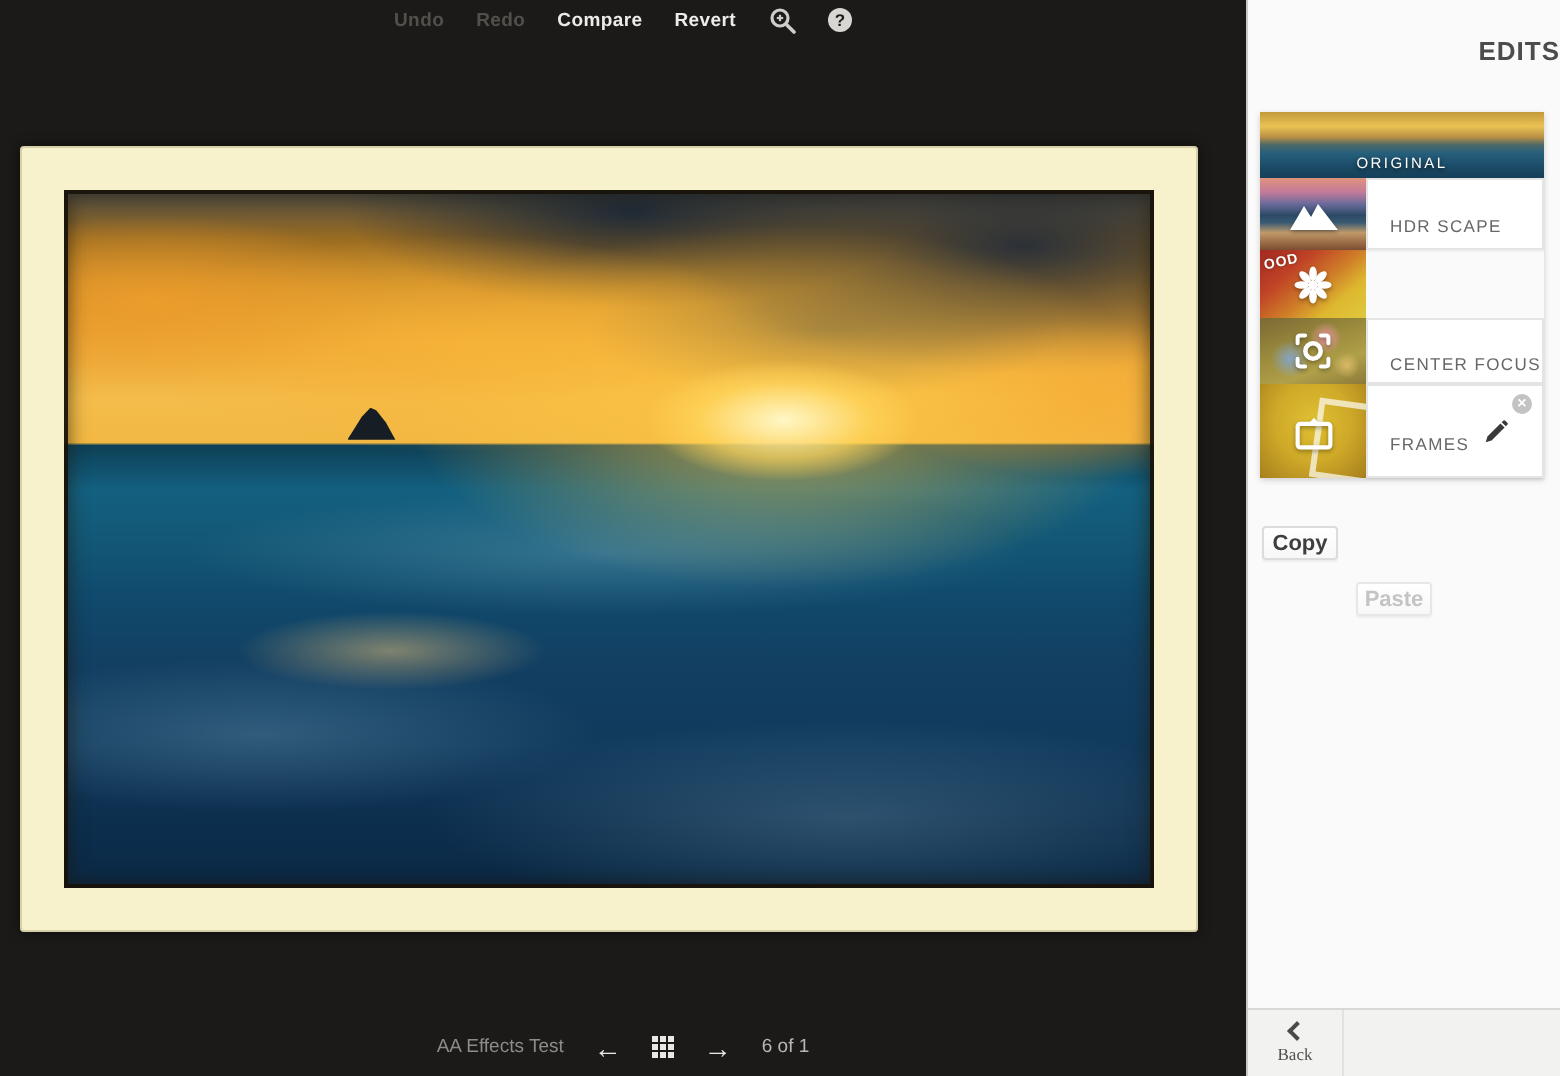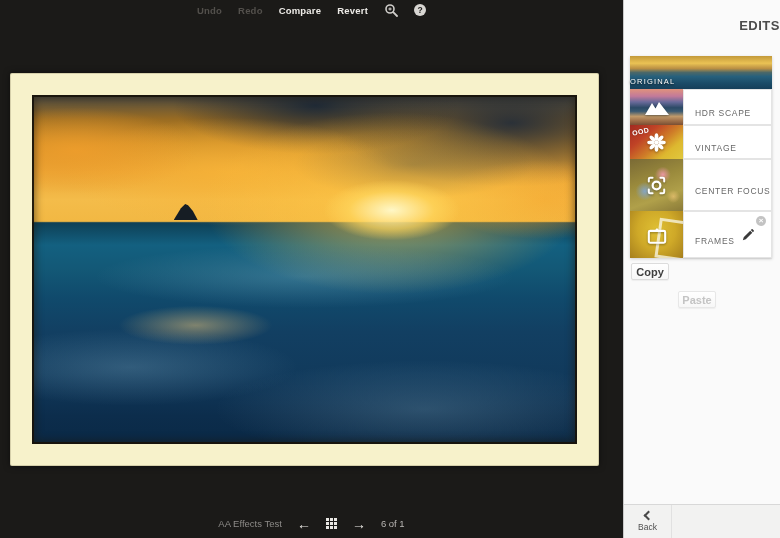--- a/index.html
+++ b/index.html
@@ -39,26 +39,26 @@
   .fs-arrow{color:#e9e7e3;font-size:14px;font-weight:bold;line-height:10px;cursor:pointer;}
   .fs-grid{width:11px;height:11px;display:grid;grid-template-columns:repeat(3,3px);grid-auto-rows:3px;gap:1px;cursor:pointer;}
   .fs-grid i{background:#e9e7e3;}
   .fs-count{color:#b9b7b4;font-size:9.5px;}
 
   
   .sidebar{position:absolute;right:0;top:0;width:157px;height:538px;background:#fafafa;border-left:1px solid #c9c9c9;box-sizing:border-box;}
   .sidebar-title{margin:18px 0 0 14px;font-size:13px;font-weight:bold;color:#4c4c4c;letter-spacing:.5px;text-align:right;}
 
   .stack{position:absolute;left:6px;top:56px;width:142px;box-shadow:0 1px 3px rgba(0,0,0,.18);}
-  .tile-original{position:relative;height:33px;cursor:pointer;display:flex;align-items:flex-end;justify-content:flex-start;box-sizing:border-box;padding-bottom:3px;
+  .tile-original{position:relative;height:33px;cursor:pointer;display:flex;align-items:flex-end;justify-content:center;box-sizing:border-box;padding-bottom:3px;
     background:linear-gradient(180deg,#c39a3a 0%,#eac254 22%,#b98f44 38%,#4c6868 50%,#27607c 62%,#1b4c68 82%,#163f59 100%);}
   .tile-original .orig-lbl{color:#fff;font-size:7.5px;letter-spacing:1.2px;text-shadow:0 1px 2px rgba(0,0,0,.75);}
 
   .row{position:relative;cursor:pointer;}
-  .row-hdr{height:36px;}.row-vintage{height:34px;}.row-center{height:52px;border-radius:13px;}.row-frames{height:47px;}
+  .row-hdr{height:36px;}.row-vintage{height:34px;}.row-center{height:33px;border-radius:13px;}.row-frames{height:47px;}
   .thumb{position:absolute;left:0;top:0;width:53px;height:100%;display:flex;align-items:center;justify-content:center;overflow:hidden;}
   .t-hdr{background:linear-gradient(180deg,#e0927c 0%,#c27a9a 20%,#6a6a9a 36%,#2c4a66 52%,#3a5a72 62%,#c09a6a 76%,#a0714a 88%,#7a4e33 100%);}
   .t-vintage{background:linear-gradient(140deg,#a22a20 0%,#c04326 30%,#cf7e28 55%,#ddb82f 75%,#e0c83e 100%);}
   .t-center{background:
       radial-gradient(circle 11px at 62% 30%, rgba(242,152,172,.9), rgba(242,152,172,0) 72%),
       radial-gradient(circle 13px at 28% 62%, rgba(128,168,218,.85), rgba(128,168,218,0) 72%),
       radial-gradient(circle 9px at 82% 72%, rgba(250,205,125,.6), rgba(250,205,125,0) 72%),
       linear-gradient(160deg,#7a6a35 0%,#9a8a3c 40%,#b0a04a 70%,#8a7a38 100%);}
   .t-frames{background:radial-gradient(ellipse at 50% 40%, #dfc033 0%, #cfa928 50%, #a67f1d 100%);}
   .t-frames .frame-strip{position:absolute;right:-10px;top:9px;width:30px;height:34px;border:3px solid rgba(250,248,235,.75);transform:rotate(8deg);}
@@ -68,21 +68,21 @@
   .card{position:absolute;left:53px;right:0;top:0;bottom:0;background:#fff;border:1px solid #e4e4e4;box-sizing:border-box;display:flex;align-items:center;box-shadow:0 1px 1px rgba(0,0,0,.05);}
   .lbl{font-size:8.5px;color:#676767;letter-spacing:.7px;padding-left:11px;white-space:nowrap;margin-top:12px;}
   .pencil{margin-left:7px;display:flex;align-items:center;}
   .close-icon{position:absolute;top:4px;right:5px;width:10px;height:10px;border-radius:50%;background:#c3c3c3;color:#fff;font-size:8px;font-weight:bold;line-height:10px;text-align:center;cursor:pointer;}
 
   .copypaste{position:absolute;left:7px;top:263px;display:flex;gap:9px;}
   .btn{width:38px;height:17px;font-size:11px;font-weight:bold;color:#3e3e3e;background:linear-gradient(#fff,#f7f7f7);border:1px solid #dcdcdc;border-radius:2px;font-family:inherit;padding:0;cursor:pointer;box-shadow:0 1px 1px rgba(0,0,0,.05);}
   .btn.disabled{color:#c4c4c4;border-color:#e7e7e7;margin-top:28px;}
 
   .footer{position:absolute;left:0;bottom:0;width:100%;height:34px;background:#f2f2f1;border-top:1px solid #d8d8d8;box-sizing:border-box;display:flex;}
-  .back{width:47px;height:100%;border-right:1px solid #e1e1e1;display:flex;flex-direction:column;align-items:center;justify-content:center;gap:3px;cursor:pointer;}
+  .back{width:47px;height:100%;border-right:1px solid #e1e1e1;display:flex;flex-direction:column;align-items:center;justify-content:center;gap:3px;cursor:pointer;font-family:Liberation Serif, serif;}
   .chev{width:5px;height:5px;border-left:2px solid #4a4a4a;border-bottom:2px solid #4a4a4a;transform:rotate(45deg);margin-left:2px;}
   .back-lbl{font-size:8.5px;color:#4f4f4f;}
 </style>
 </head>
 <body>
 
 <div class="app">
 
   <div class="canvas">
 
@@ -157,23 +157,20 @@
               <ellipse cx="12" cy="5.6" rx="2.2" ry="4.2" transform="rotate(90 12 12)"></ellipse>
               <ellipse cx="12" cy="5.6" rx="2.2" ry="4.2" transform="rotate(135 12 12)"></ellipse>
               <ellipse cx="12" cy="5.6" rx="2.2" ry="4.2" transform="rotate(180 12 12)"></ellipse>
               <ellipse cx="12" cy="5.6" rx="2.2" ry="4.2" transform="rotate(225 12 12)"></ellipse>
               <ellipse cx="12" cy="5.6" rx="2.2" ry="4.2" transform="rotate(270 12 12)"></ellipse>
               <ellipse cx="12" cy="5.6" rx="2.2" ry="4.2" transform="rotate(315 12 12)"></ellipse>
               <circle cx="12" cy="12" r="2.6"></circle>
             </g>
           </svg>
         </div>
-        <div class="card">
-          <span class="lbl">VINTAGE</span>
-        </div>
       </div>
 
       <div class="row row-center">
         <div class="thumb t-center">
           <svg width="21" height="21" viewBox="0 0 24 24">
             <g fill="none" stroke="#fff" stroke-width="2.3" stroke-linecap="round">
               <path d="M3.2 7.5 V4.7 Q3.2 3.2 4.7 3.2 H7.5"></path>
               <path d="M16.5 3.2 H19.3 Q20.8 3.2 20.8 4.7 V7.5"></path>
               <path d="M20.8 16.5 V19.3 Q20.8 20.8 19.3 20.8 H16.5"></path>
               <path d="M7.5 20.8 H4.7 Q3.2 20.8 3.2 19.3 V16.5"></path>

